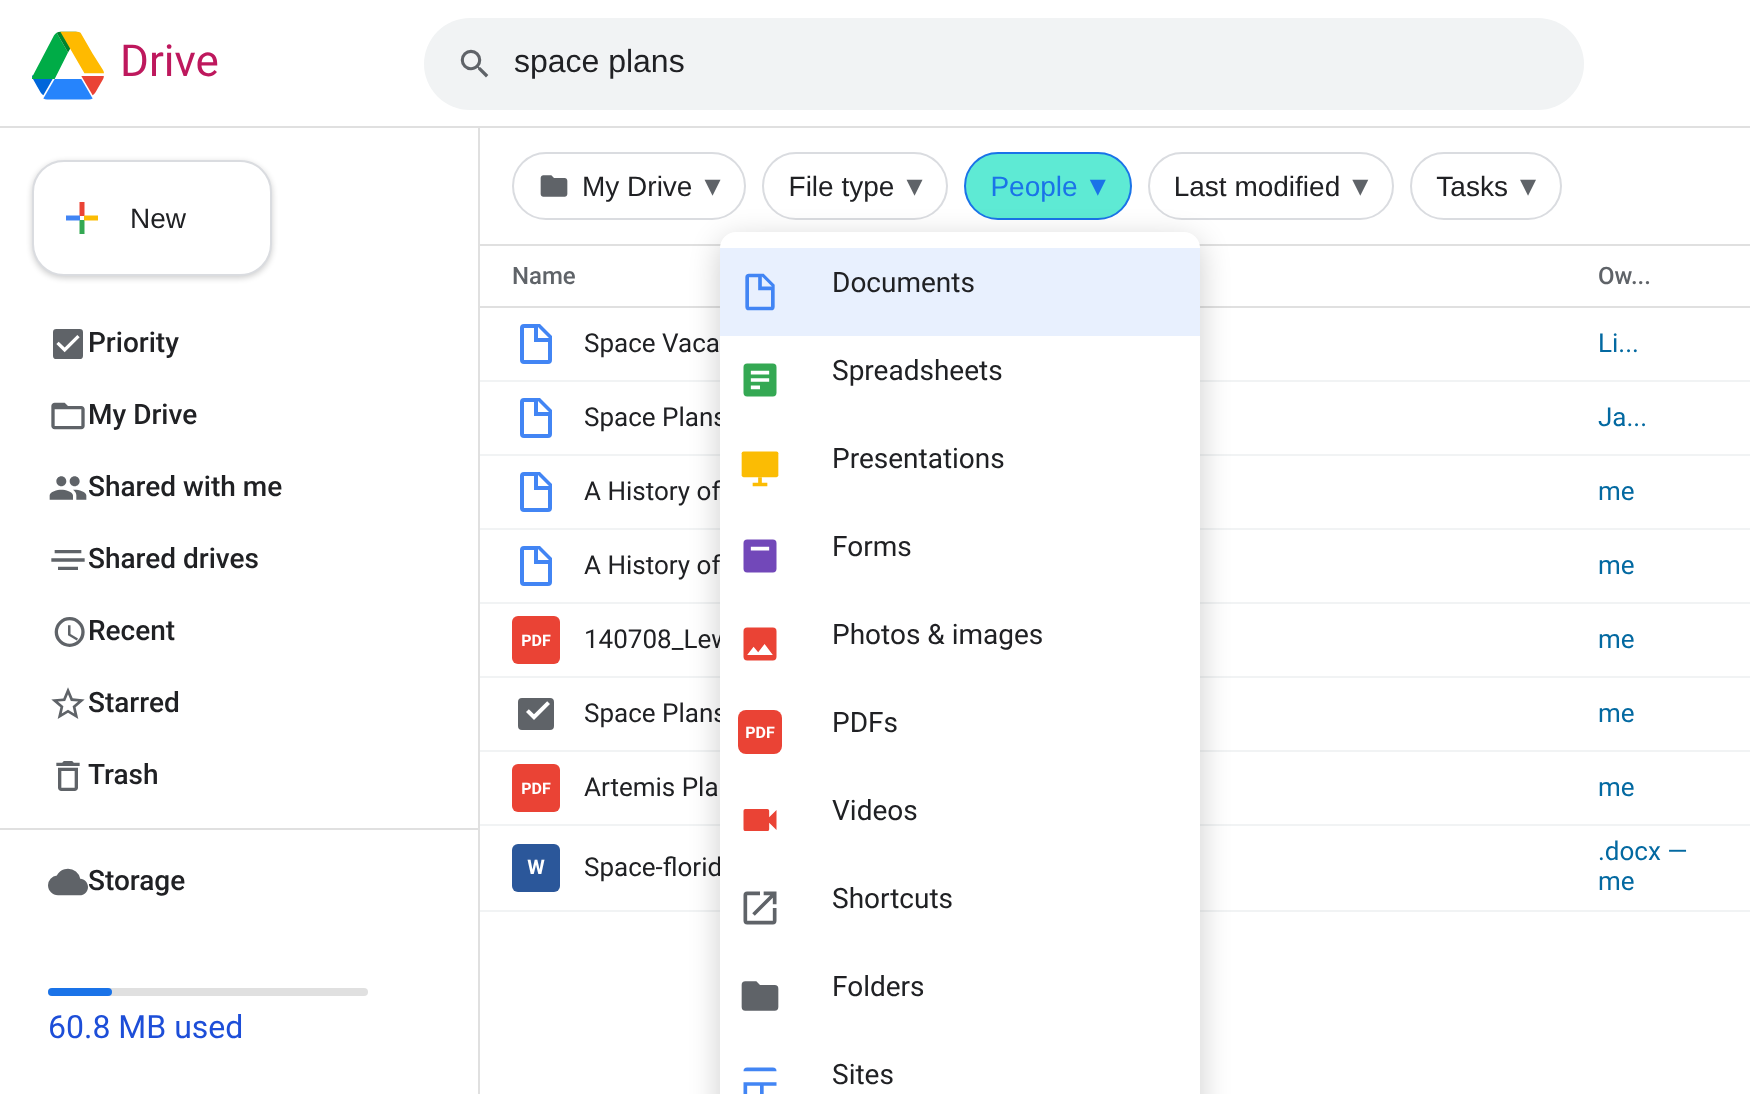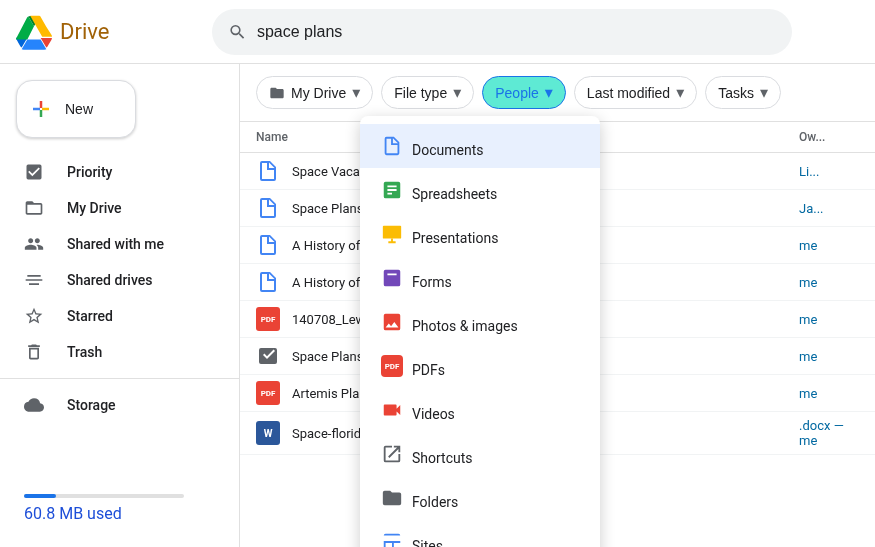--- a/index.html
+++ b/index.html
@@ -19,21 +19,21 @@
       align-items: center;
       gap: 8px;
       min-width: 180px;
     }
     .logo-icon {
       width: 36px;
       height: 36px;
     }
     .logo-text {
       font-size: 22px;
-      color: #a16207;
+      color: #be185d;
       font-weight: 400;
     }
     .search-bar {
       display: flex;
       align-items: center;
       background: #f1f3f4;
       border-radius: 24px;
       padding: 8px 16px;
       flex: 1;
       max-width: 580px;
@@ -84,21 +84,21 @@
       width: 24px;
       height: 24px;
       display: flex;
       align-items: center;
       justify-content: center;
     }
 
     .sidebar-item {
       display: flex;
       align-items: center;
-      gap: 23px;
+      gap: 0;
       padding: 8px 24px;
       cursor: pointer;
       border-radius: 0 24px 24px 0;
       margin-right: 16px;
       color: #202124;
     }
     .sidebar-item-label { font-size: 14px; font-weight: 500; }
     .sidebar-icon { color: #5f6368; width: 20px; height: 20px; display: flex; align-items: center; justify-content: center; }
 
     .sidebar-divider {
@@ -209,23 +209,23 @@
       left: 120px;
       background: #fff;
       border-radius: 8px;
       box-shadow: 0 4px 16px rgba(0,0,0,0.2);
       z-index: 100;
       width: 240px;
       padding: 8px 0;
     }
     .dropdown-item {
       display: flex;
-      align-items: flex-end;
-      gap: 8px;
-      padding: 10px 20px;
+      align-items: flex-start;
+      gap: 24px;
+      padding: 10px 8px;
       cursor: pointer;
       font-size: 14px;
       color: #202124;
     }
     .dropdown-item.selected { background: #e8f0fe; }
     .dropdown-item-icon {
       width: 24px;
       height: 24px;
       display: flex;
       align-items: center;
@@ -317,20 +317,28 @@
 
     <div class="sidebar-item">
       <span class="sidebar-icon">
         <svg width="20" height="20" viewBox="0 0 24 24" fill="#5f6368">
             <path d="M4 6h16v2H4zm-2 5h20v2H2zm4 5h12v2H6z"></path>
           </svg>
       </span>
       <span class="sidebar-item-label">Shared drives</span>
     </div>
 
+    <div class="sidebar-item">
+      <span class="sidebar-icon">
+        <svg width="20" height="20" viewBox="0 0 24 24" fill="#5f6368">
+            <path d="M13 3a9 9 0 1 0 0 18A9 9 0 0 0 13 3zm0 16a7 7 0 1 1 0-14 7 7 0 0 1 0 14zm.5-11H12v6l5.25 3.15.75-1.23-4.5-2.67V8z"></path>
+          </svg>
+      </span>
+      <span class="sidebar-item-label">Recent</span>
+    </div>
 
     <div class="sidebar-item">
       <span class="sidebar-icon">
         <svg width="20" height="20" viewBox="0 0 24 24" fill="#5f6368">
             <path d="M22 9.24l-7.19-.62L12 2 9.19 8.63 2 9.24l5.46 4.73L5.82 21 12 17.27 18.18 21l-1.63-7.03L22 9.24zM12 15.4l-3.76 2.27 1-4.28-3.32-2.88 4.38-.38L12 6.1l1.71 4.04 4.38.38-3.32 2.88 1 4.28L12 15.4z"></path>
           </svg>
       </span>
       <span class="sidebar-item-label">Starred</span>
     </div>
 

